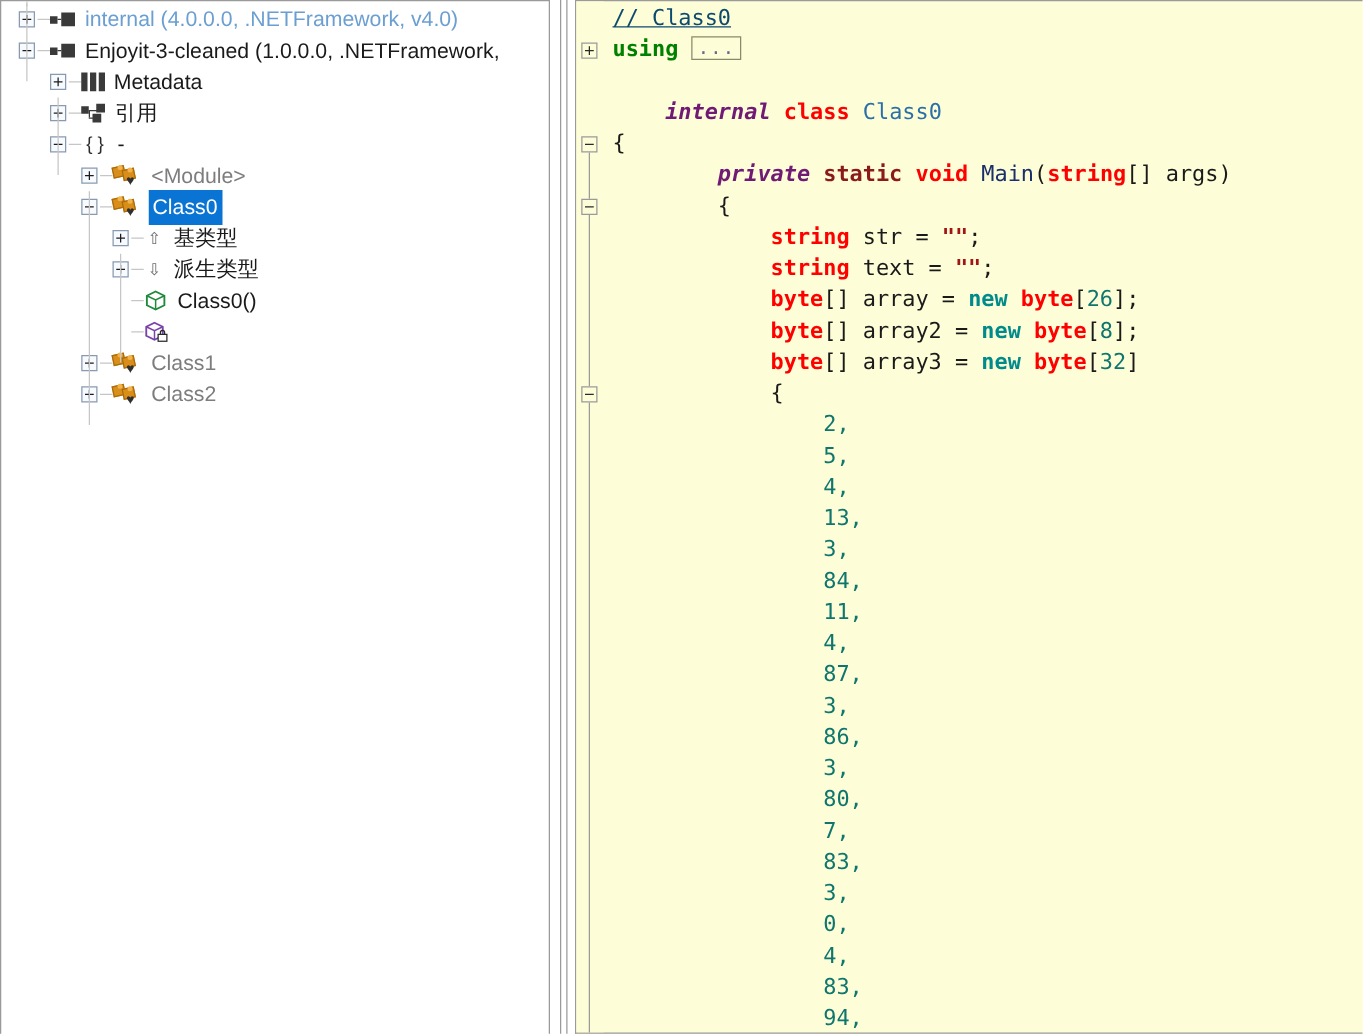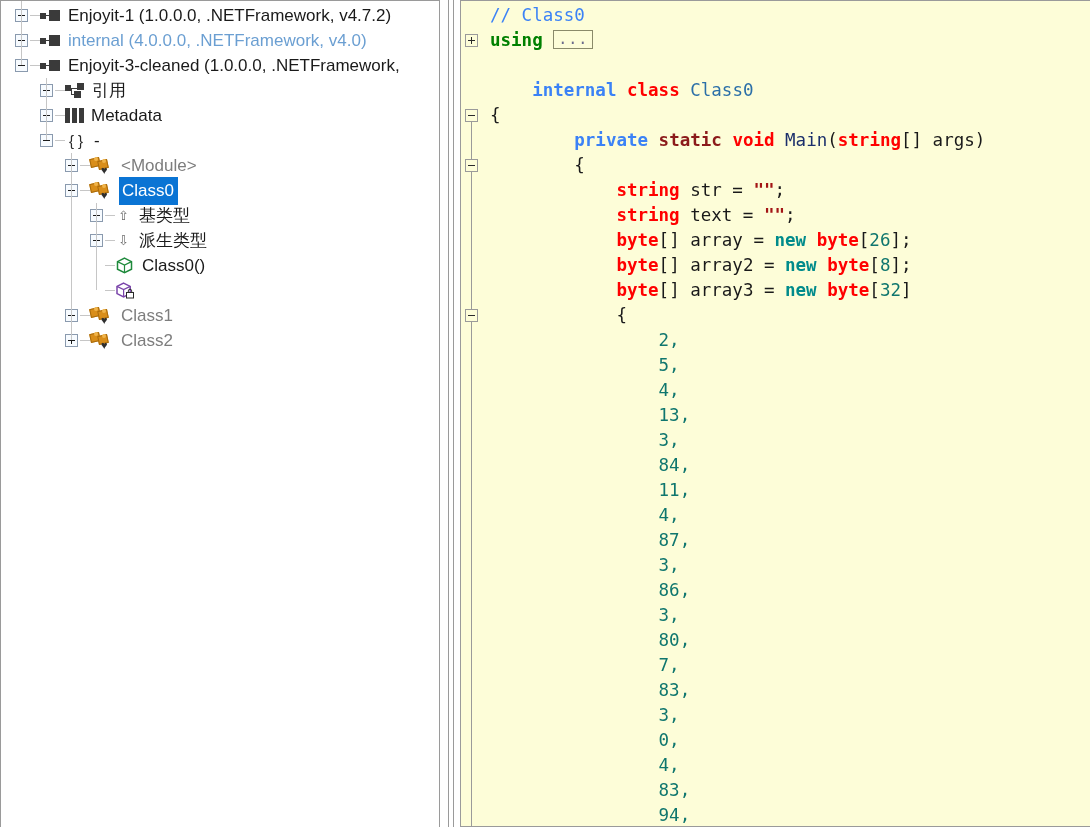--- a/index.html
+++ b/index.html
@@ -161,29 +161,29 @@
     position:relative;flex:1 1 auto;height:100%;
     font-family:"DejaVu Sans Mono","Liberation Mono",monospace;
     font-size:17.5px;
     line-height:25px;
     white-space:pre;
     padding-top:2px;
     overflow:hidden;
   }
   .cl{height:25px;line-height:25px;padding-left:7px;}
 
-  .k{color:#3b82f6;font-weight:bold;}      
+  .k{color:#701a75;font-weight:bold;font-style:italic;}      
   .kr{color:#ff0000;font-weight:bold;}     
   .kdr{color:#8b1a1a;font-weight:bold;margin-top:32px;}    
   .kn{color:#008b8b;font-weight:bold;}     
   .tp{color:#2b6fa8;}                      
   .mth{color:#1b2f6b;text-align:right;}                     
   .num{color:#0f766e;}                     
   .str{color:#a31515;font-weight:bold;}    
-  .cm{color:#3b82f6;}                      
+  .cm{color:#0c4a6e;text-decoration:underline;}                      
   .dir{color:#008000;font-weight:bold;}    
   .pl{color:#1a1a1a;}                      
   .fold-box{
     display:inline-block;border:1px solid #8a8a6a;background:#fdfdd8;
     color:#6a6a8a;padding:0 4px;font-size:15px;line-height:17px;
     vertical-align:2px;letter-spacing:1px;
   }
 </style>
 </head>
 <body>
@@ -194,68 +194,57 @@
     <div class="tree-scroll" id="tree-root">
         <div class="row">
           <span class="ind" style="width: 14px;"></span>
           <span class="exp plus"></span>
           <span class="elbow"></span>
           <span class="ico ico-asm">
             <i class="s1"></i>
             <i class="bar"></i>
             <i class="s2"></i>
           </span>
-          <span class="label">Enjoyit-1 (1.0.0.0, .NETFramework, v4.7.2)</span>
+          <span class="label link">internal (4.0.0.0, .NETFramework, v4.0)</span>
         </div>
         <div class="row">
           <span class="ind" style="width: 14px;"></span>
-          <span class="exp plus"></span>
+          <span class="exp"></span>
           <span class="elbow"></span>
           <span class="ico ico-asm">
             <i class="s1"></i>
             <i class="bar"></i>
             <i class="s2"></i>
           </span>
-          <span class="label link">internal (4.0.0.0, .NETFramework, v4.0)</span>
-        </div>
-        <div class="row">
-          <span class="ind" style="width: 14px;"></span>
-          <span class="exp"></span>
-          <span class="elbow"></span>
-          <span class="ico ico-asm">
-            <i class="s1"></i>
-            <i class="bar"></i>
-            <i class="s2"></i>
-          </span>
           <span class="label">Enjoyit-3-cleaned (1.0.0.0, .NETFramework,</span>
+        </div>
+        <div class="row">
+          <span class="ind" style="width: 39px;"></span>
+          <span class="exp plus"></span>
+          <span class="elbow"></span>
+          <span class="ico ico-meta">
+            <i></i>
+            <i></i>
+            <i></i>
+          </span>
+          <span class="label">Metadata</span>
         </div>
         <div class="row">
           <span class="ind" style="width: 39px;"></span>
           <span class="exp plus"></span>
           <span class="elbow"></span>
           <span class="ico ico-ref">
             <i class="a"></i>
             <i class="ln1"></i>
             <i class="ln2"></i>
             <i class="ln3"></i>
             <i class="b"></i>
             <i class="c"></i>
           </span>
           <span class="label">引用</span>
-        </div>
-        <div class="row">
-          <span class="ind" style="width: 39px;"></span>
-          <span class="exp plus"></span>
-          <span class="elbow"></span>
-          <span class="ico ico-meta">
-            <i></i>
-            <i></i>
-            <i></i>
-          </span>
-          <span class="label">Metadata</span>
         </div>
         <div class="row">
           <span class="ind" style="width: 39px;"></span>
           <span class="exp"></span>
           <span class="elbow"></span>
           <span class="ico ico-ns">{ }</span>
           <span class="label">-</span>
         </div>
         <div class="row">
           <span class="ind" style="width: 64px;"></span>

